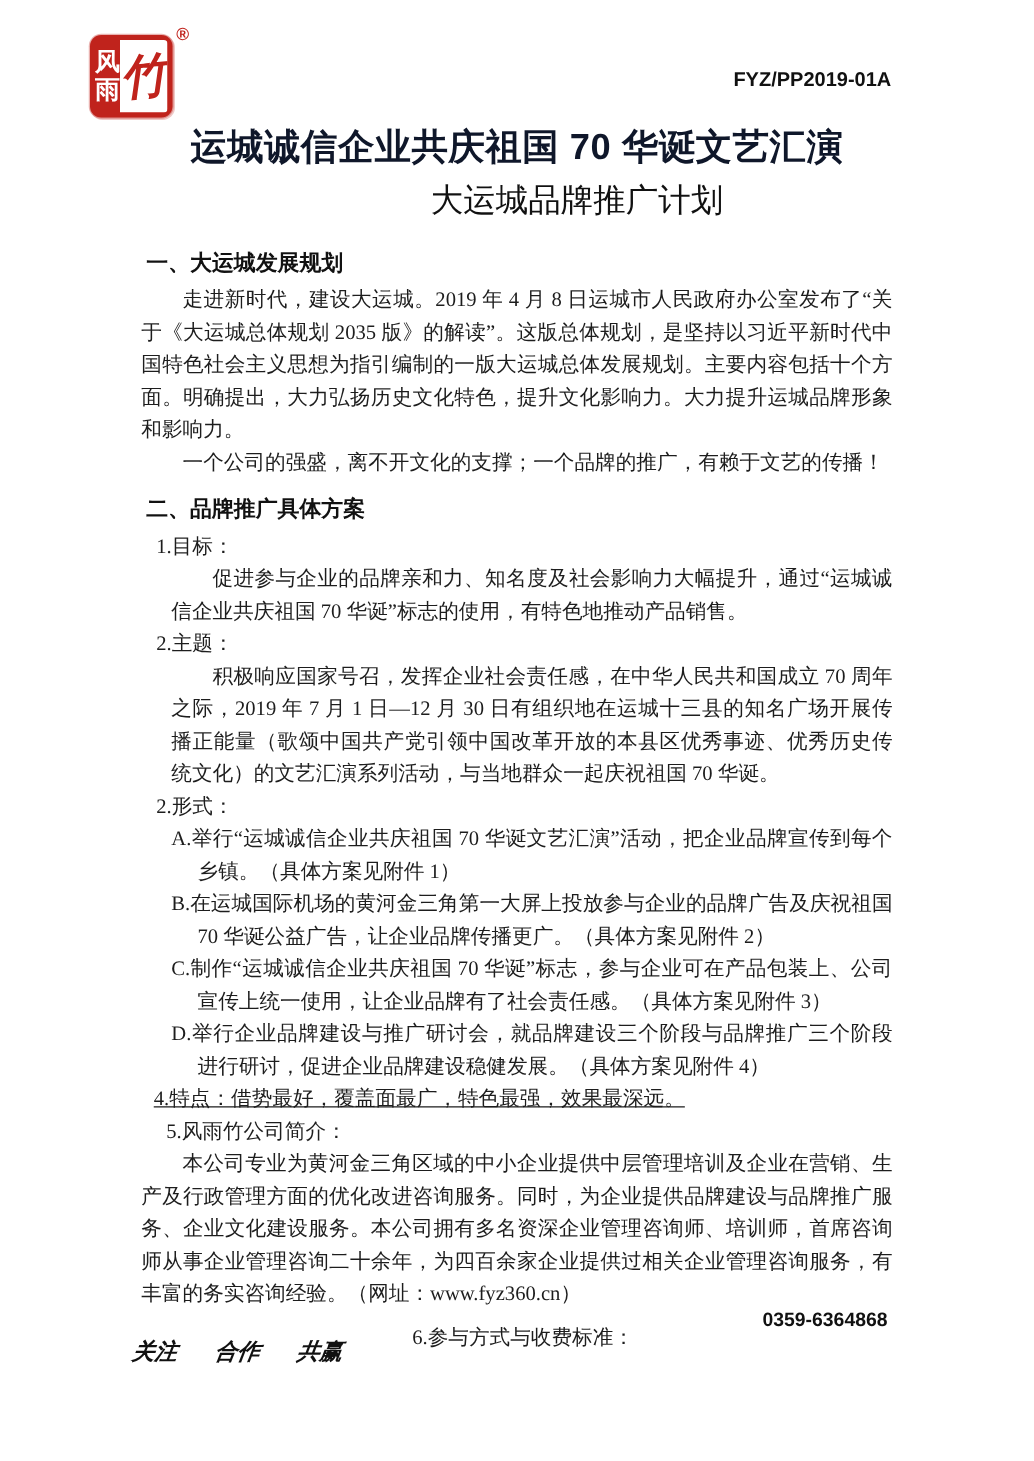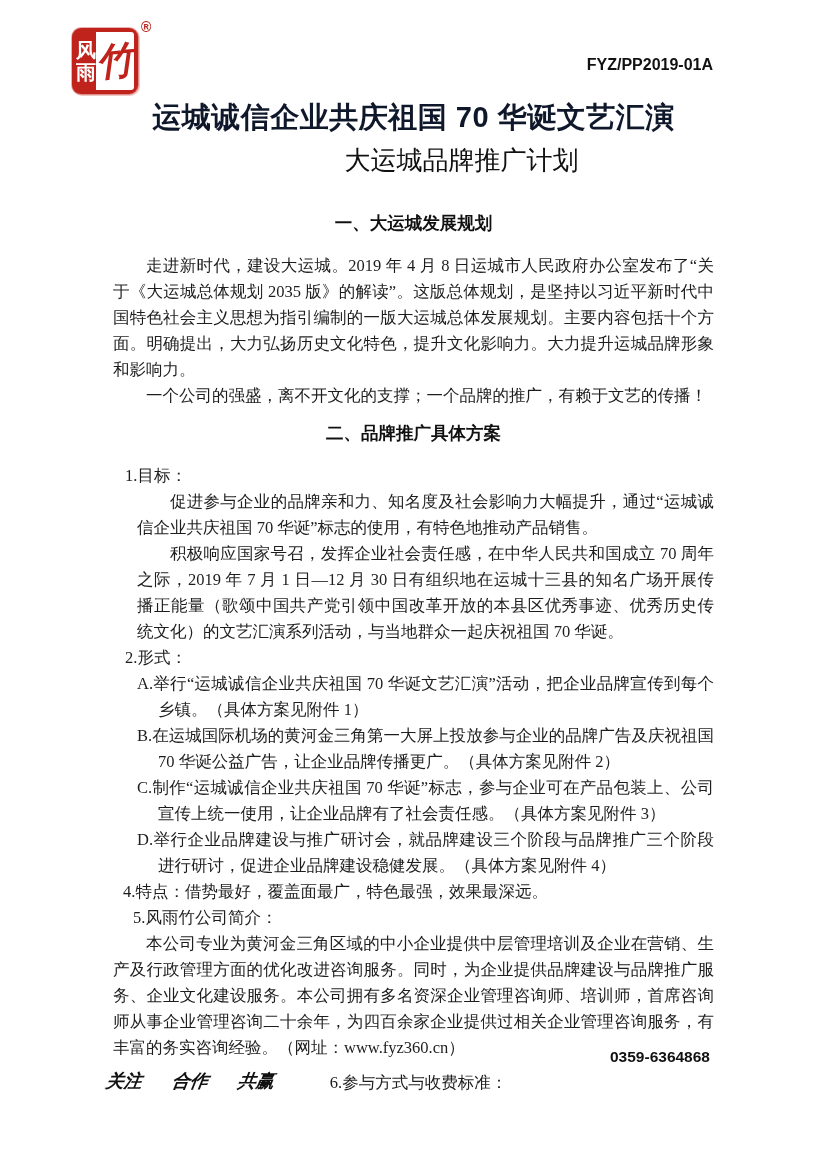--- a/index.html
+++ b/index.html
@@ -47,32 +47,32 @@
     font-family:"Liberation Sans","DejaVu Sans",sans-serif;
     font-weight:normal; font-size:26px; color:#111;padding-left:48px;
   }
 
   
   .content {
     position:absolute; left:113px; top:193px; width:601px;
     font-size:16.5px; line-height:26px; text-align:justify; color:#1d1d1d;
   }
   .sec-heading {
-    margin:17px; font-family:"Liberation Sans","DejaVu Sans",sans-serif;
-    font-size:17.5px; font-weight:bold; line-height:26px; color:#111; text-align:center;
+    margin:4px; font-family:"Liberation Sans","DejaVu Sans",sans-serif;
+    font-size:17.5px; font-weight:bold; line-height:26px; color:#111; text-align:left;
   }
   .sec-heading.second { margin-top:11px; }
   p { margin:0; }
   .para { text-indent:33px; }
   .num-label { margin-left:12px; text-align:left; }
   .num-label.low { margin-left:20px; }
   .num-body { margin-left:24px; text-indent:33px; }
   .intro-body { text-indent:33px; }
   .abcd { margin-left:24px; padding-left:21px; text-indent:-21px; }
-  .feature-line { margin-left:10px; }
+  .feature-line { margin-left:10px;text-decoration:underline; }
   .item6 { margin-top:9px; margin-left:10px; text-align:center; }
 
   
   .footer-slogan {
     position:absolute; left:106px; top:1069px; display:flex; gap:30px;
     font-family:"DejaVu Serif",serif; font-style:italic; font-weight:bold;
     font-size:18px; color:#111; transform:skewX(-8deg);
   }
   .footer-phone {
     position:absolute; right:117px; top:1048px;
@@ -106,20 +106,21 @@
   <div class="content">
     <p class="sec-heading">一、大运城发展规划</p>
     <p class="para">走进新时代，建设大运城。2019 年 4 月 8 日运城市人民政府办公室发布了“关于《大运城总体规划 2035 版》的解读”。这版总体规划，是坚持以习近平新时代中国特色社会主义思想为指引编制的一版大运城总体发展规划。主要内容包括十个方面。明确提出，大力弘扬历史文化特色，提升文化影响力。大力提升运城品牌形象和影响力。</p>
     <p class="para">一个公司的强盛，离不开文化的支撑；一个品牌的推广，有赖于文艺的传播！</p>
 
     <p class="sec-heading second">二、品牌推广具体方案</p>
 
     <p class="num-label">1.目标：</p>
     <p class="num-body">促进参与企业的品牌亲和力、知名度及社会影响力大幅提升，通过“运城诚信企业共庆祖国 70 华诞”标志的使用，有特色地推动产品销售。</p>
 
+    <p class="num-label">2.主题：</p>
     <p class="num-body">积极响应国家号召，发挥企业社会责任感，在中华人民共和国成立 70 周年之际，2019 年 7 月 1 日—12 月 30 日有组织地在运城十三县的知名广场开展传播正能量（歌颂中国共产党引领中国改革开放的本县区优秀事迹、优秀历史传统文化）的文艺汇演系列活动，与当地群众一起庆祝祖国 70 华诞。</p>
 
     <p class="num-label">2.形式：</p>
 
     <p class="abcd"><span>A.</span><span>举行“运城诚信企业共庆祖国 70 华诞文艺汇演”活动，把企业品牌宣传到每个乡镇。（具体方案见附件 1）</span></p>
     <p class="abcd"><span>B.</span><span>在运城国际机场的黄河金三角第一大屏上投放参与企业的品牌广告及庆祝祖国 70 华诞公益广告，让企业品牌传播更广。（具体方案见附件 2）</span></p>
     <p class="abcd"><span>C.</span><span>制作“运城诚信企业共庆祖国 70 华诞”标志，参与企业可在产品包装上、公司宣传上统一使用，让企业品牌有了社会责任感。（具体方案见附件 3）</span></p>
     <p class="abcd"><span>D.</span><span>举行企业品牌建设与推广研讨会，就品牌建设三个阶段与品牌推广三个阶段进行研讨，促进企业品牌建设稳健发展。（具体方案见附件 4）</span></p>
 
     <p class="feature-line">4.特点：借势最好，覆盖面最广，特色最强，效果最深远。</p>

